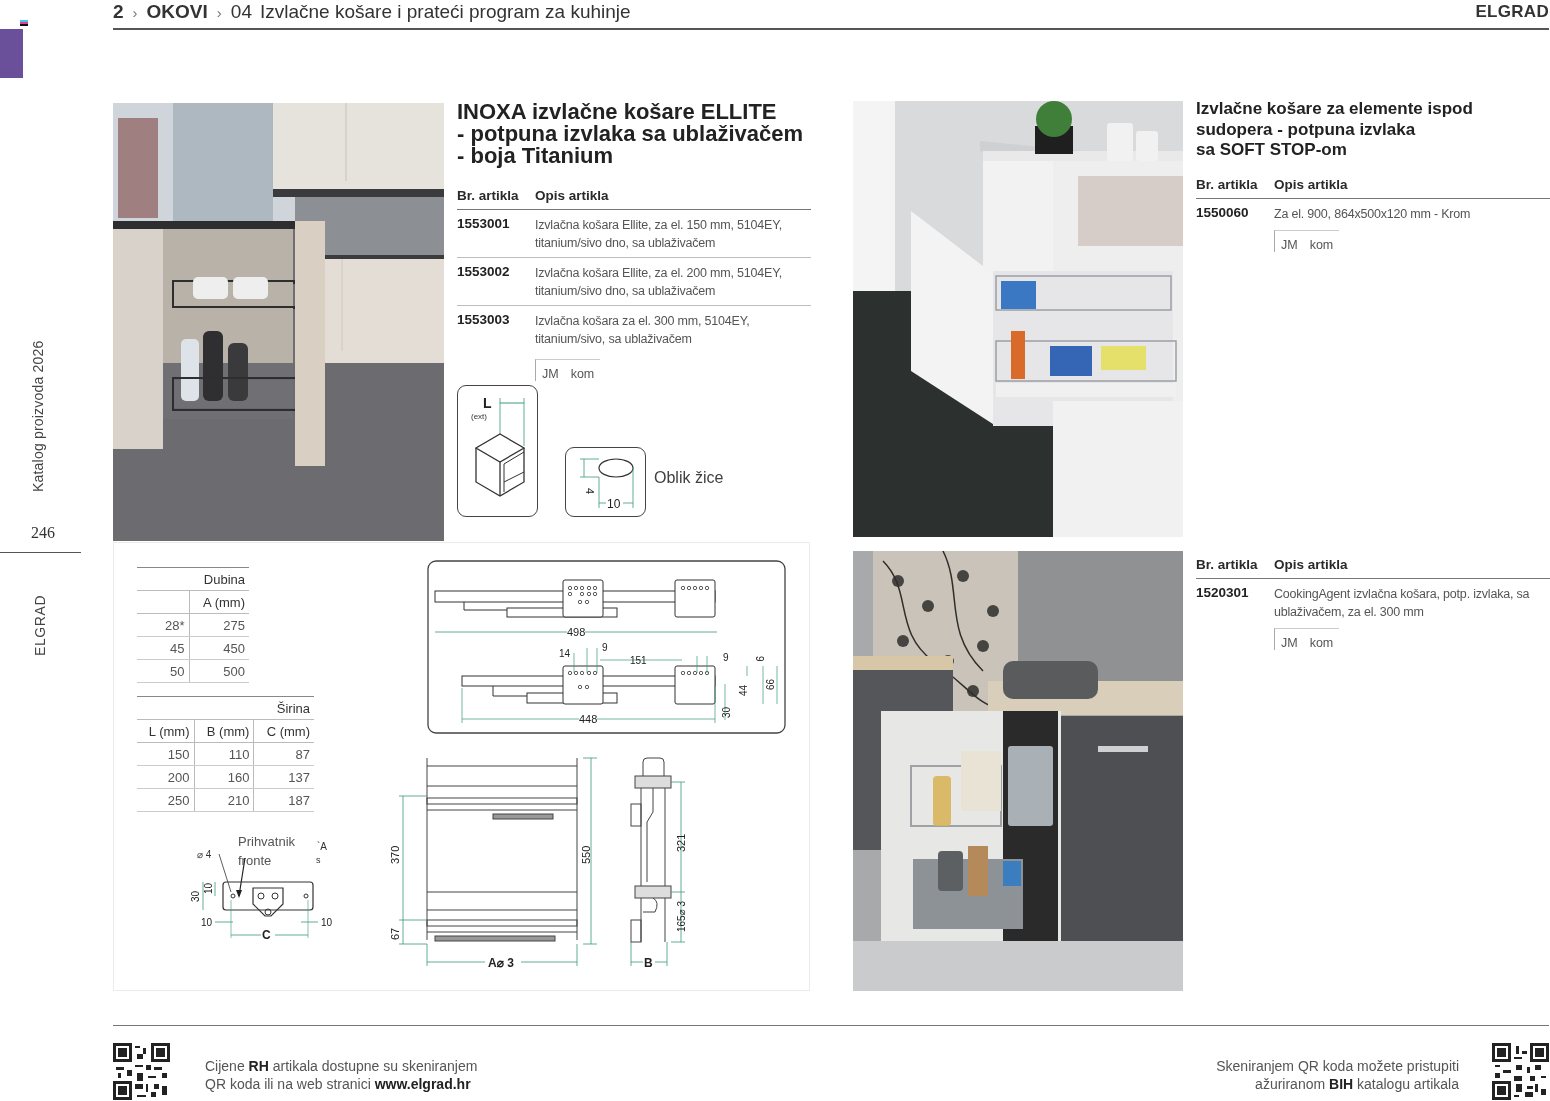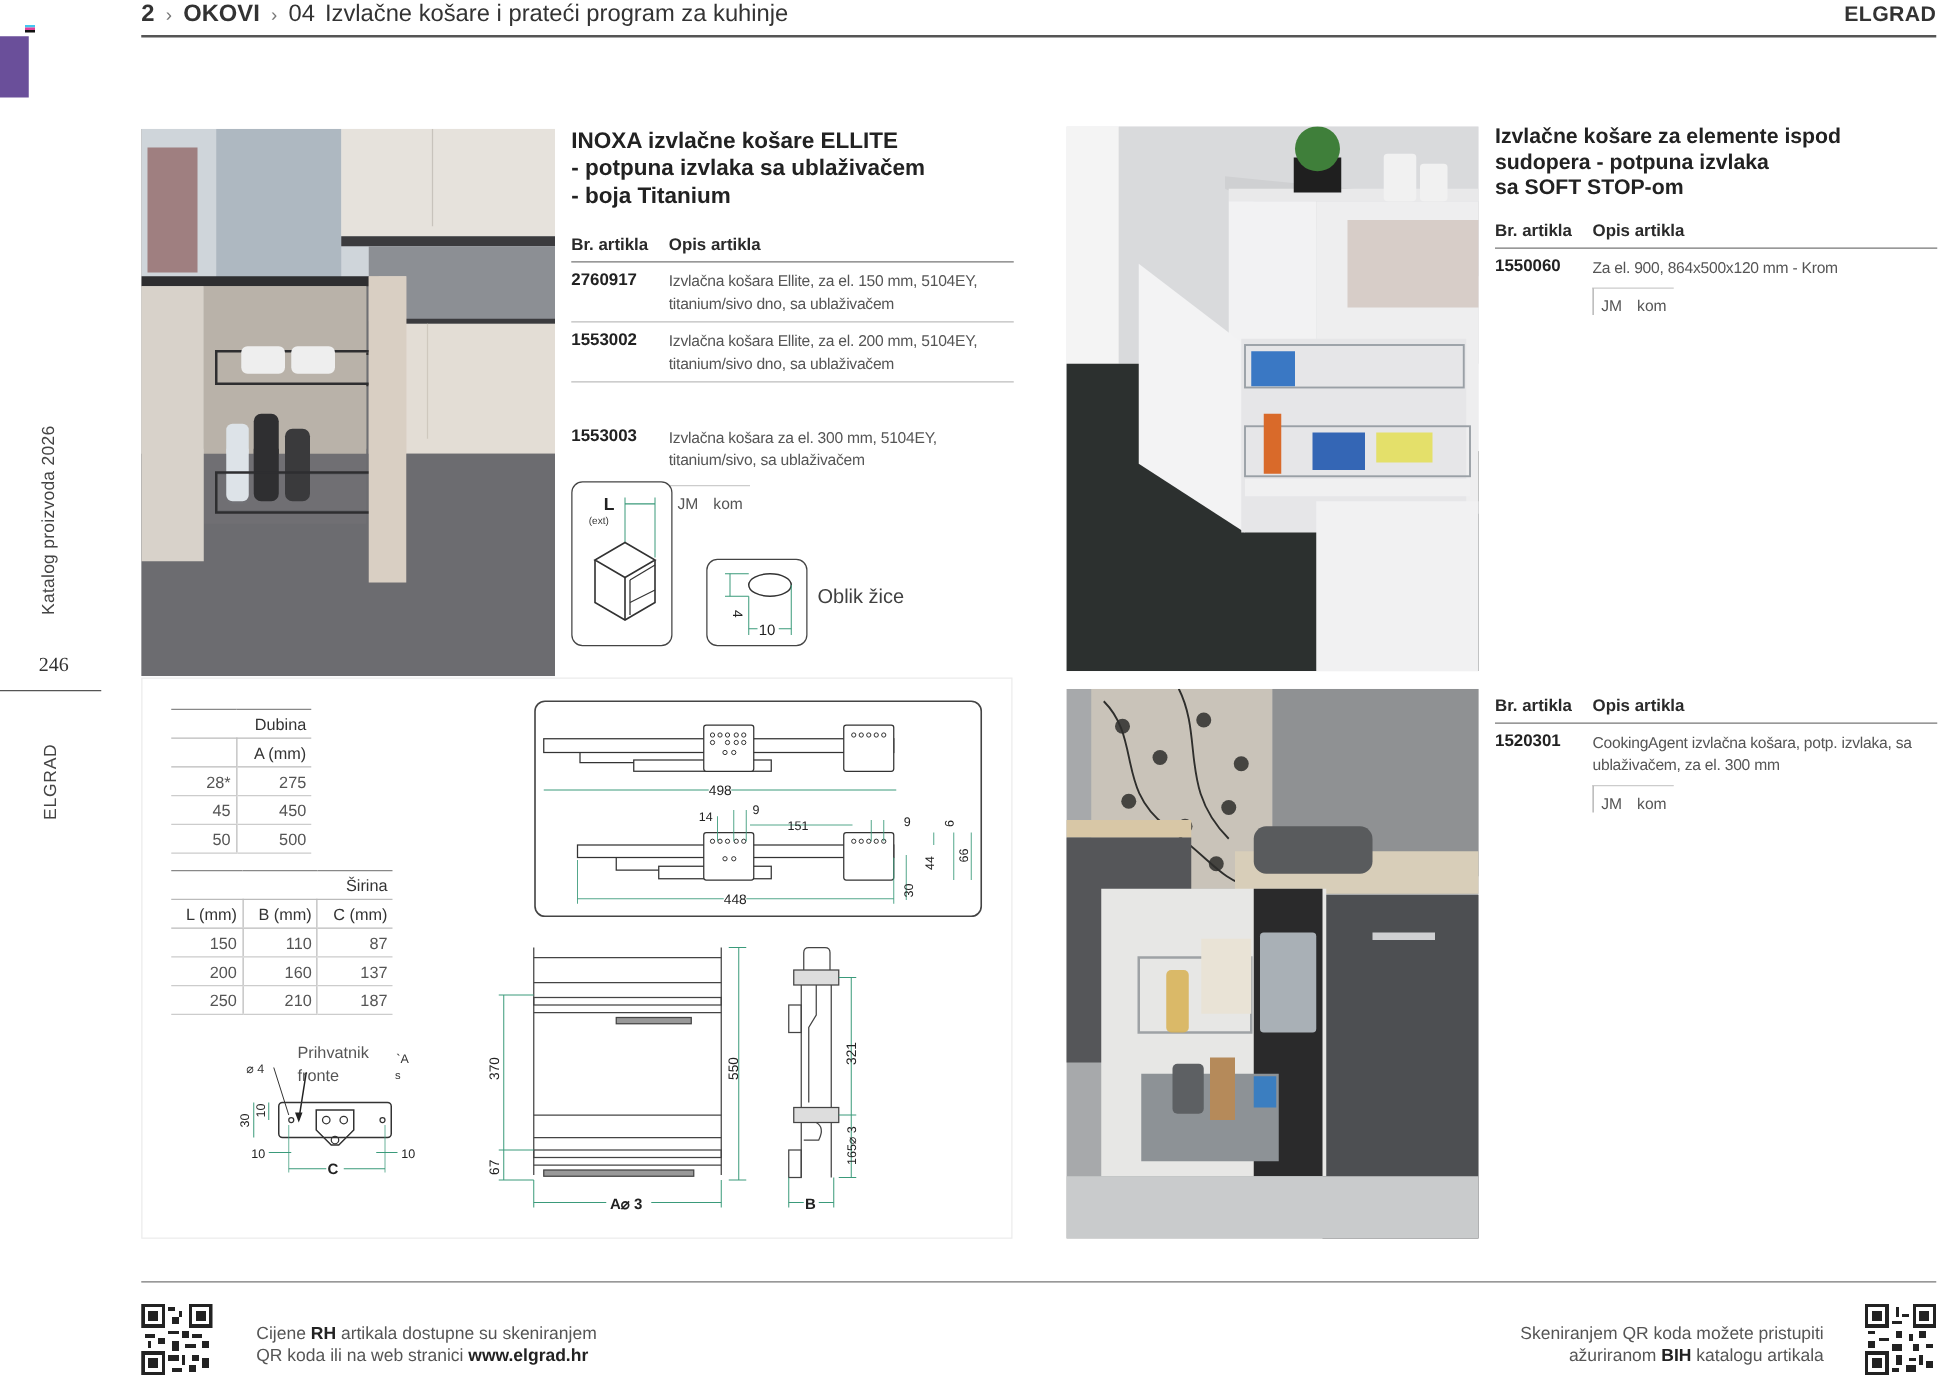--- a/index.html
+++ b/index.html
@@ -26,21 +26,21 @@
   .header-rule { position: absolute; left: 113px; top: 28px; width: 1436px; height: 2px; background: #555; }
 
   
   .photo { position: absolute; overflow: hidden; }
   .photo svg { display: block; width: 100%; height: 100%; }
   .photo-1 { left: 113px; top: 103px; width: 331px; height: 438px; }
   .photo-2 { left: 853px; top: 101px; width: 330px; height: 436px; }
   .photo-3 { left: 853px; top: 551px; width: 330px; height: 440px; }
 
   
-  .product-title { position: absolute; font-weight: bold; font-size: 18px; line-height: 22px; color: #222; }
+  .product-title { position: absolute; font-weight: bold; font-size: 22px; line-height: 22px; color: #222; }
   .product-title div { white-space: nowrap; }
   .tbl { position: absolute; font-size: 13px; }
   .tbl .thead { display: flex; font-weight: bold; font-size: 13.5px; color: #2a2a2a; padding-bottom: 6px; border-bottom: 1.5px solid #777; }
   .tbl .col-code { width: 78px; flex-shrink: 0; }
   .tbl .row { display: flex; padding: 6px 0 5px; border-bottom: 1px solid #bdbdbd; }
   .tbl .row:last-of-type { border-bottom: none; }
   .tbl .row .code { width: 78px; font-weight: bold; font-size: 13.5px; flex-shrink: 0; color: #222; }
   .tbl .row .desc { color: #555; font-size: 12.5px; line-height: 18px; font-family: "Liberation Sans Narrow", "Liberation Sans", sans-serif; letter-spacing: -0.2px; }
   .unit { display: inline-flex; margin-left: 78px; margin-top: 6px; border-left: 1px solid #aaa; border-top: 1px solid #ccc; padding: 4px 6px 0 6px; font-size: 12.5px; color: #555; height: 22px; align-items: flex-end; }
   .unit span + span { margin-left: 12px; }
@@ -141,34 +141,34 @@
   <div>- potpuna izvlaka sa ublaživačem</div>
   <div>- boja Titanium</div>
 </div>
 
 <div class="tbl" style="left:457px; top:188px; width:354px;">
   <div class="thead">
     <span class="col-code">Br. artikla</span>
     <span>Opis artikla</span>
   </div>
   <div class="row">
-    <span class="code">2760917</span>
+    <span class="code">1553001</span>
     <span class="desc">
         <div>Izvlačna košara Ellite, za el. 150 mm, 5104EY,</div>
         <div>titanium/sivo dno, sa ublaživačem</div>
       </span>
   </div>
   <div class="row">
     <span class="code">1553002</span>
     <span class="desc">
         <div>Izvlačna košara Ellite, za el. 200 mm, 5104EY,</div>
         <div>titanium/sivo dno, sa ublaživačem</div>
       </span>
   </div>
-  <div class="row" style="border-bottom:none;margin-top:29px;">
+  <div class="row" style="border-bottom:none;">
     <span class="code">1553003</span>
     <span class="desc">
         <div>Izvlačna košara za el. 300 mm, 5104EY,</div>
         <div>titanium/sivo, sa ublaživačem</div>
       </span>
   </div>
   <div class="unit">
     <span>JM</span>
       <span>kom</span>
   </div>

